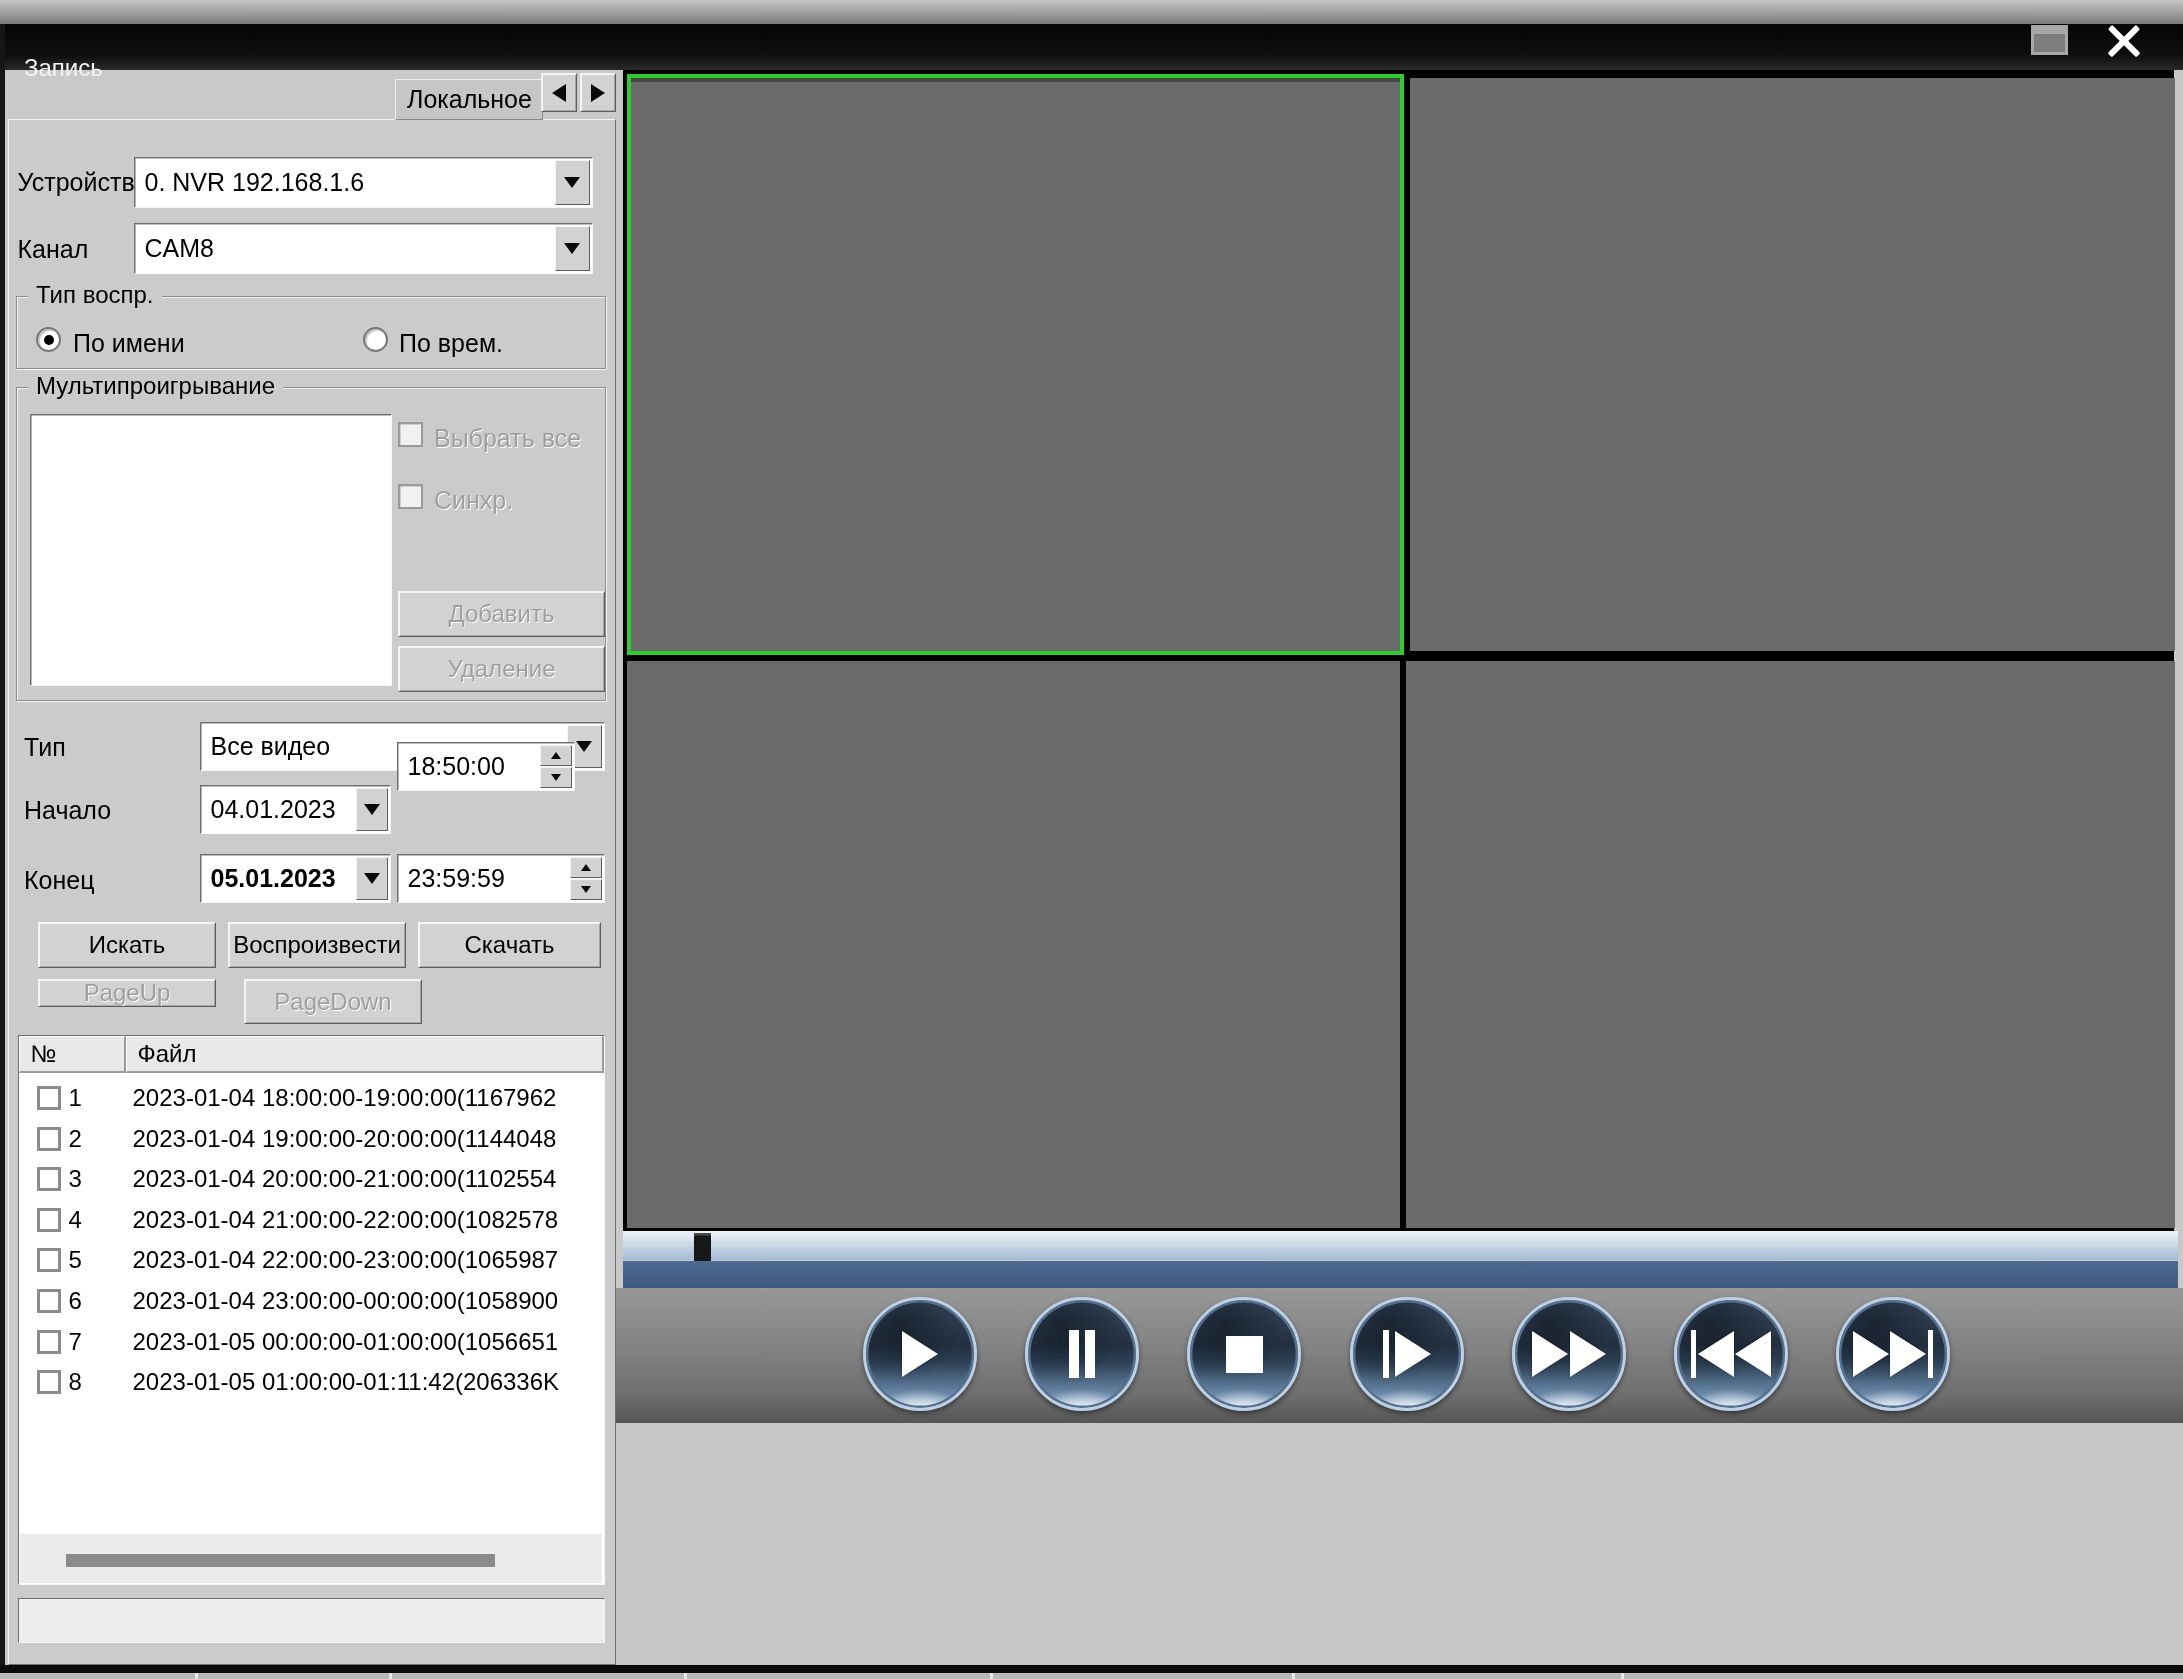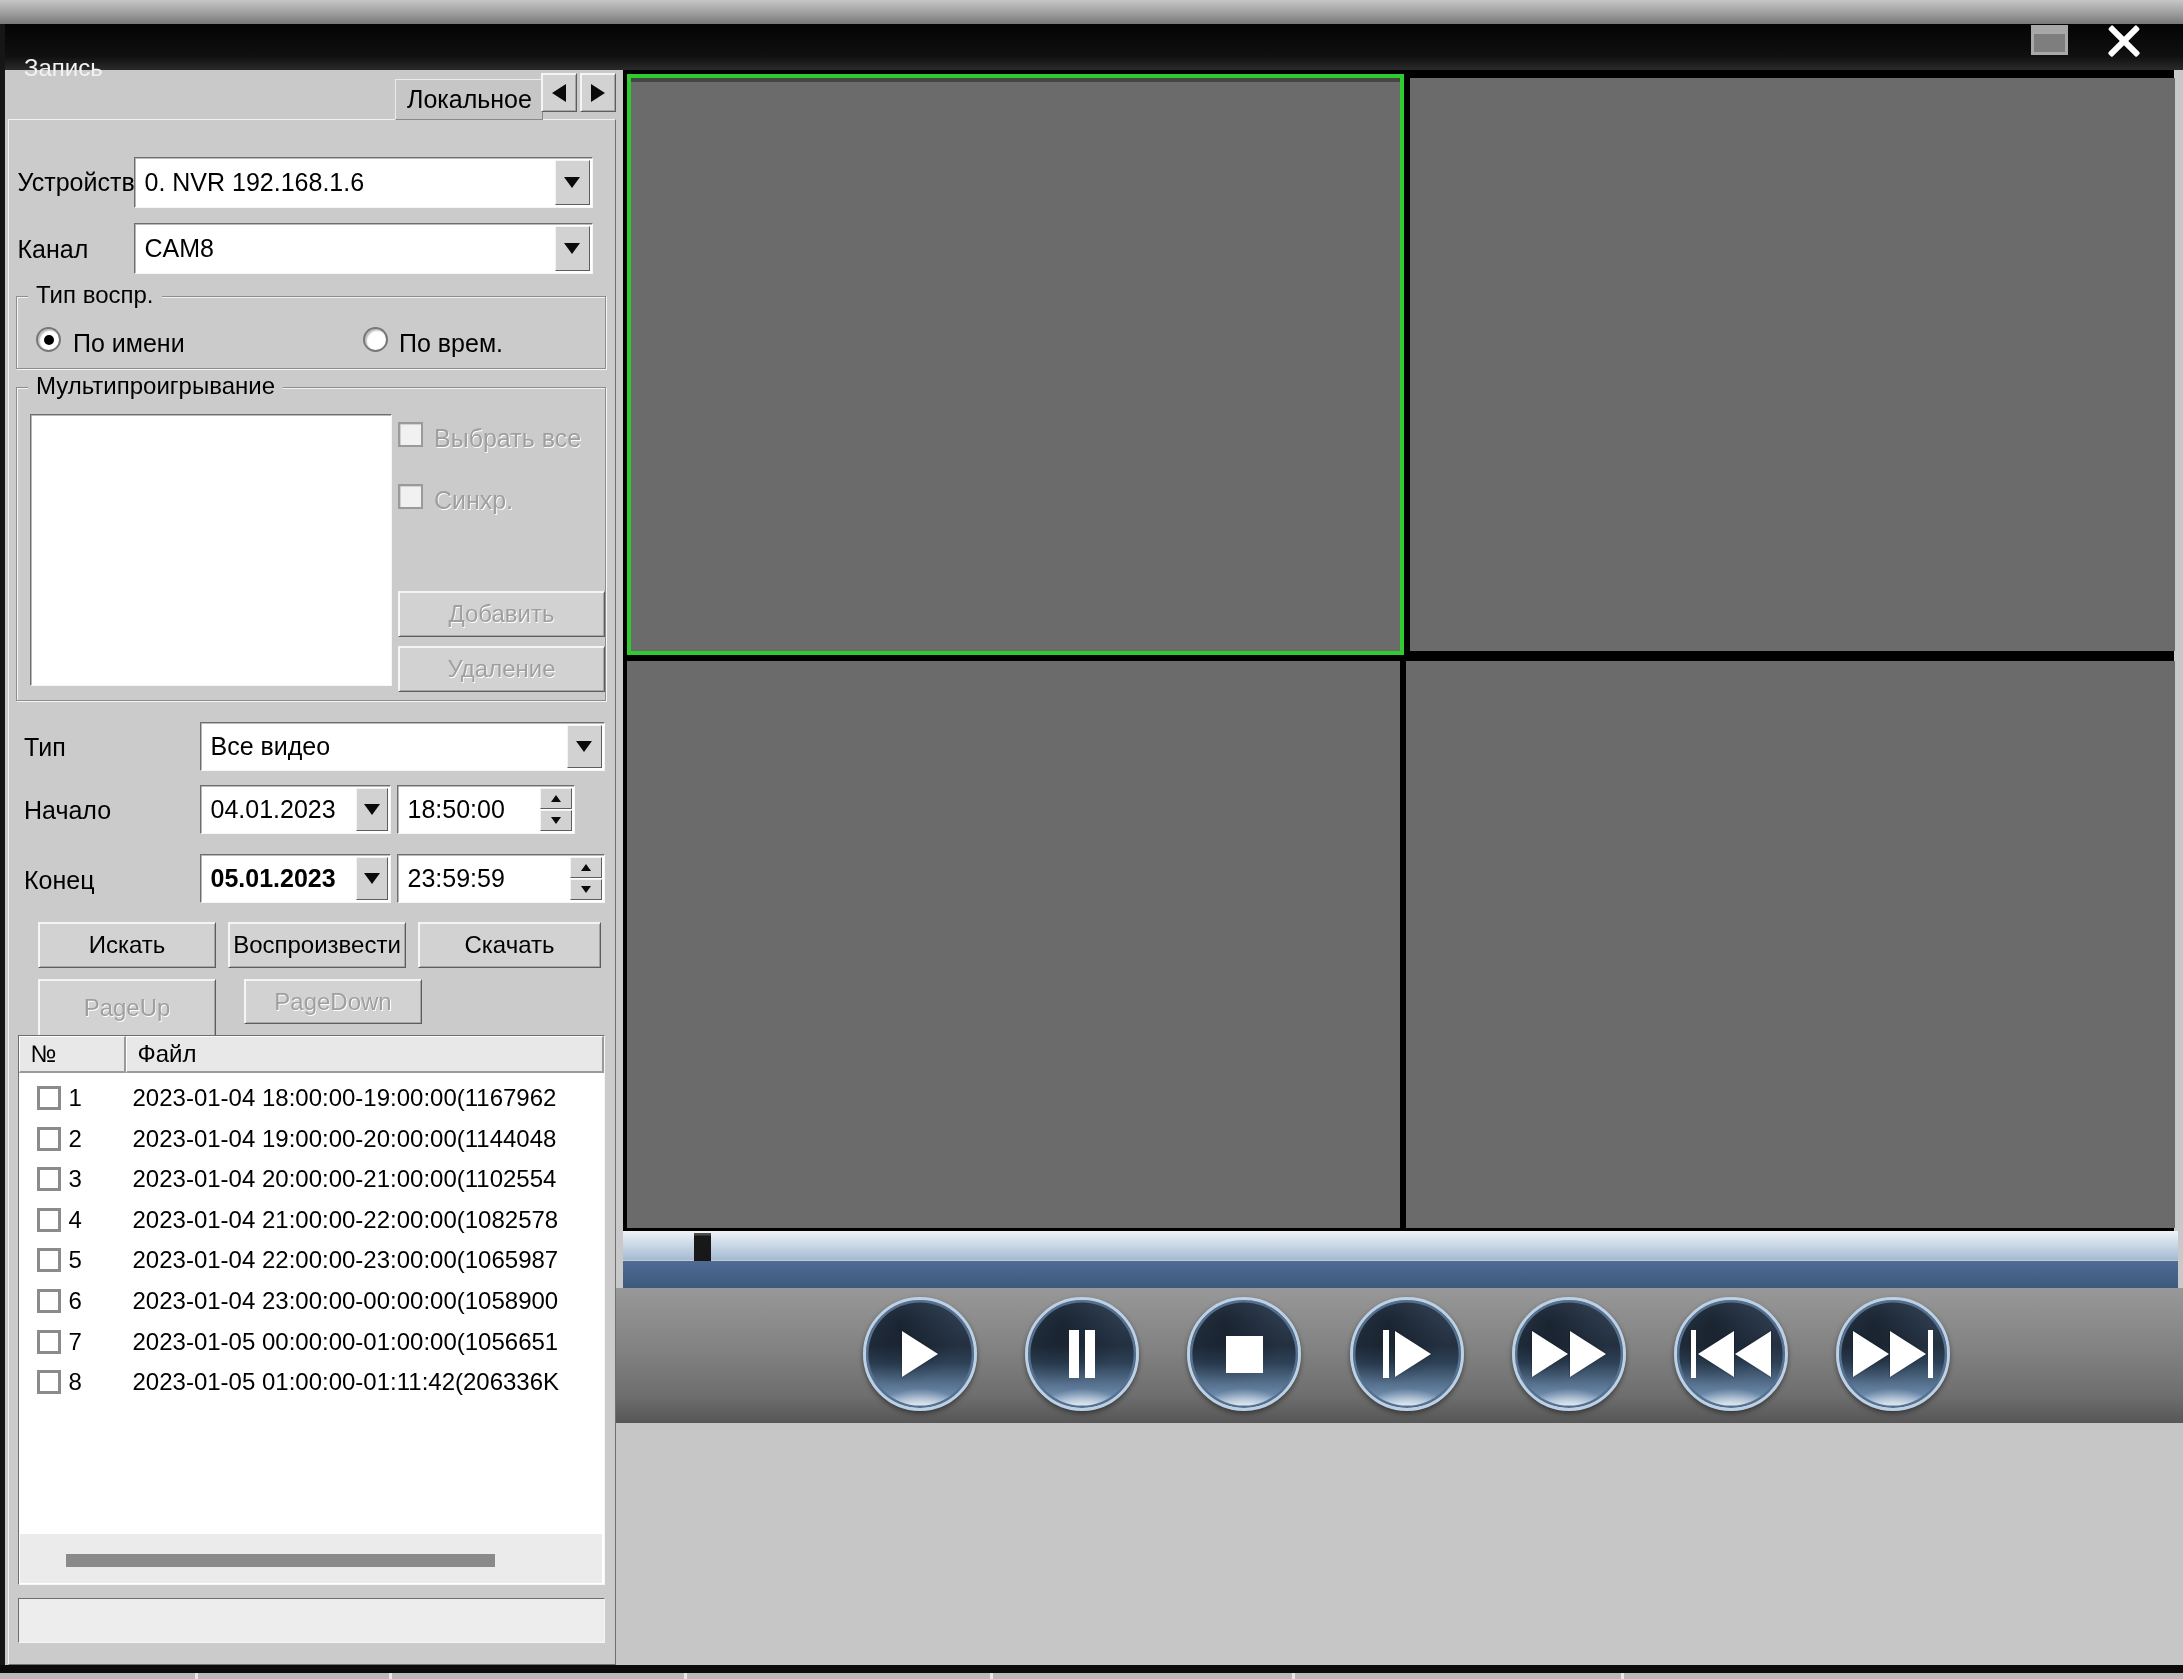--- a/index.html
+++ b/index.html
@@ -169,21 +169,21 @@
       </div>
   </div>
 
   <div class="abs label" style="left:24px;top:796px;">Начало</div>
   <div class="abs sunken field" style="left:200px;top:785px;width:191px;height:49px;">
     <span>04.01.2023</span>
     <div class="dd-btn" style="width:32px;">
         <div class="tri-down"></div>
       </div>
   </div>
-  <div class="abs sunken field" style="left:397px;top:785px;width:178px;height:49px;">
+  <div class="abs sunken field" style="left:397px;top:742px;width:178px;height:49px;">
     <span>18:50:00</span>
     <div class="spin" style="top:2.4px;height:20.7px;">
         <div class="tri-up-s"></div>
       </div>
     <div class="spin" style="bottom:2.4px;height:20.7px;">
         <div class="tri-down-s"></div>
       </div>
   </div>
 
   <div class="abs label" style="left:24px;top:866px;">Конец</div>
@@ -199,21 +199,21 @@
         <div class="tri-up-s"></div>
       </div>
     <div class="spin" style="bottom:2.4px;height:20.7px;">
         <div class="tri-down-s"></div>
       </div>
   </div>
 
   <div class="abs raised btn" style="left:38px;top:922px;width:178px;height:46px;">Искать</div>
   <div class="abs raised btn" style="left:228px;top:922px;width:178px;height:46px;">Воспроизвести</div>
   <div class="abs raised btn" style="left:418px;top:922px;width:183px;height:46px;">Скачать</div>
-  <div class="abs raised btn disabledtxt" style="left:38px;top:979px;width:178px;height:58px;">PageUp</div>
+  <div class="abs raised btn disabledtxt" style="left:38px;top:979px;width:178px;height:28px;">PageUp</div>
   <div class="abs raised btn disabledtxt" style="left:244px;top:979px;width:178px;height:45px;">PageDown</div>
 
   <div class="abs file-table">
     <div class="thead">
       <div class="th th1">№</div>
       <div class="th th2">Файл</div>
     </div>
     <div id="table-rows">
         <div class="trow" style="top: 41px;">
           <div class="row-checkbox cbx abs" style="left: 18.3px;"></div>

